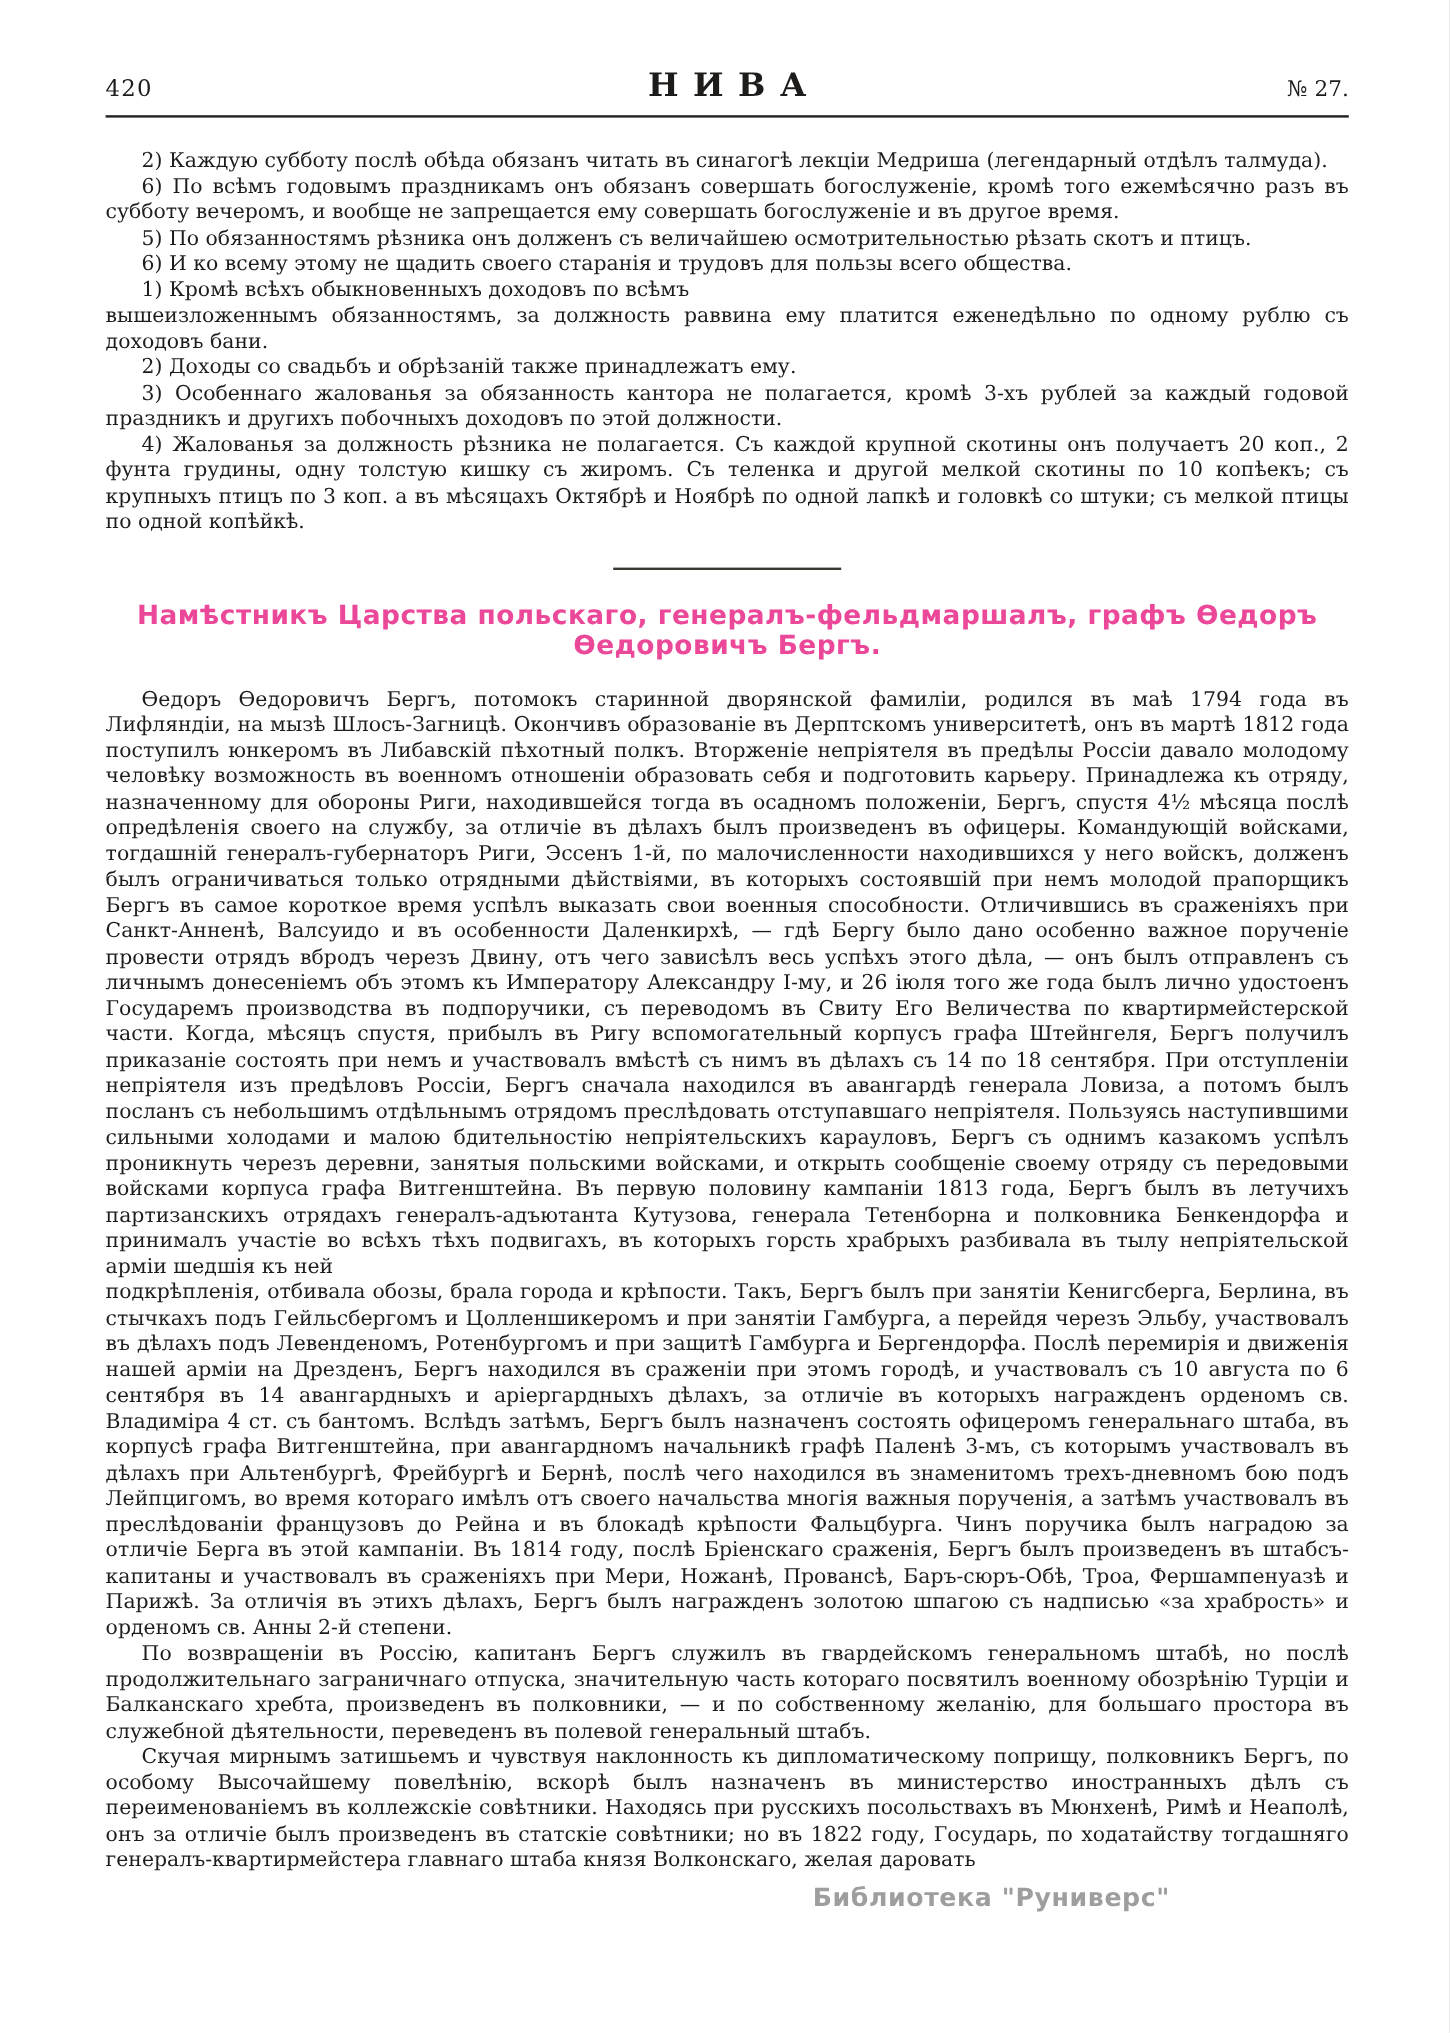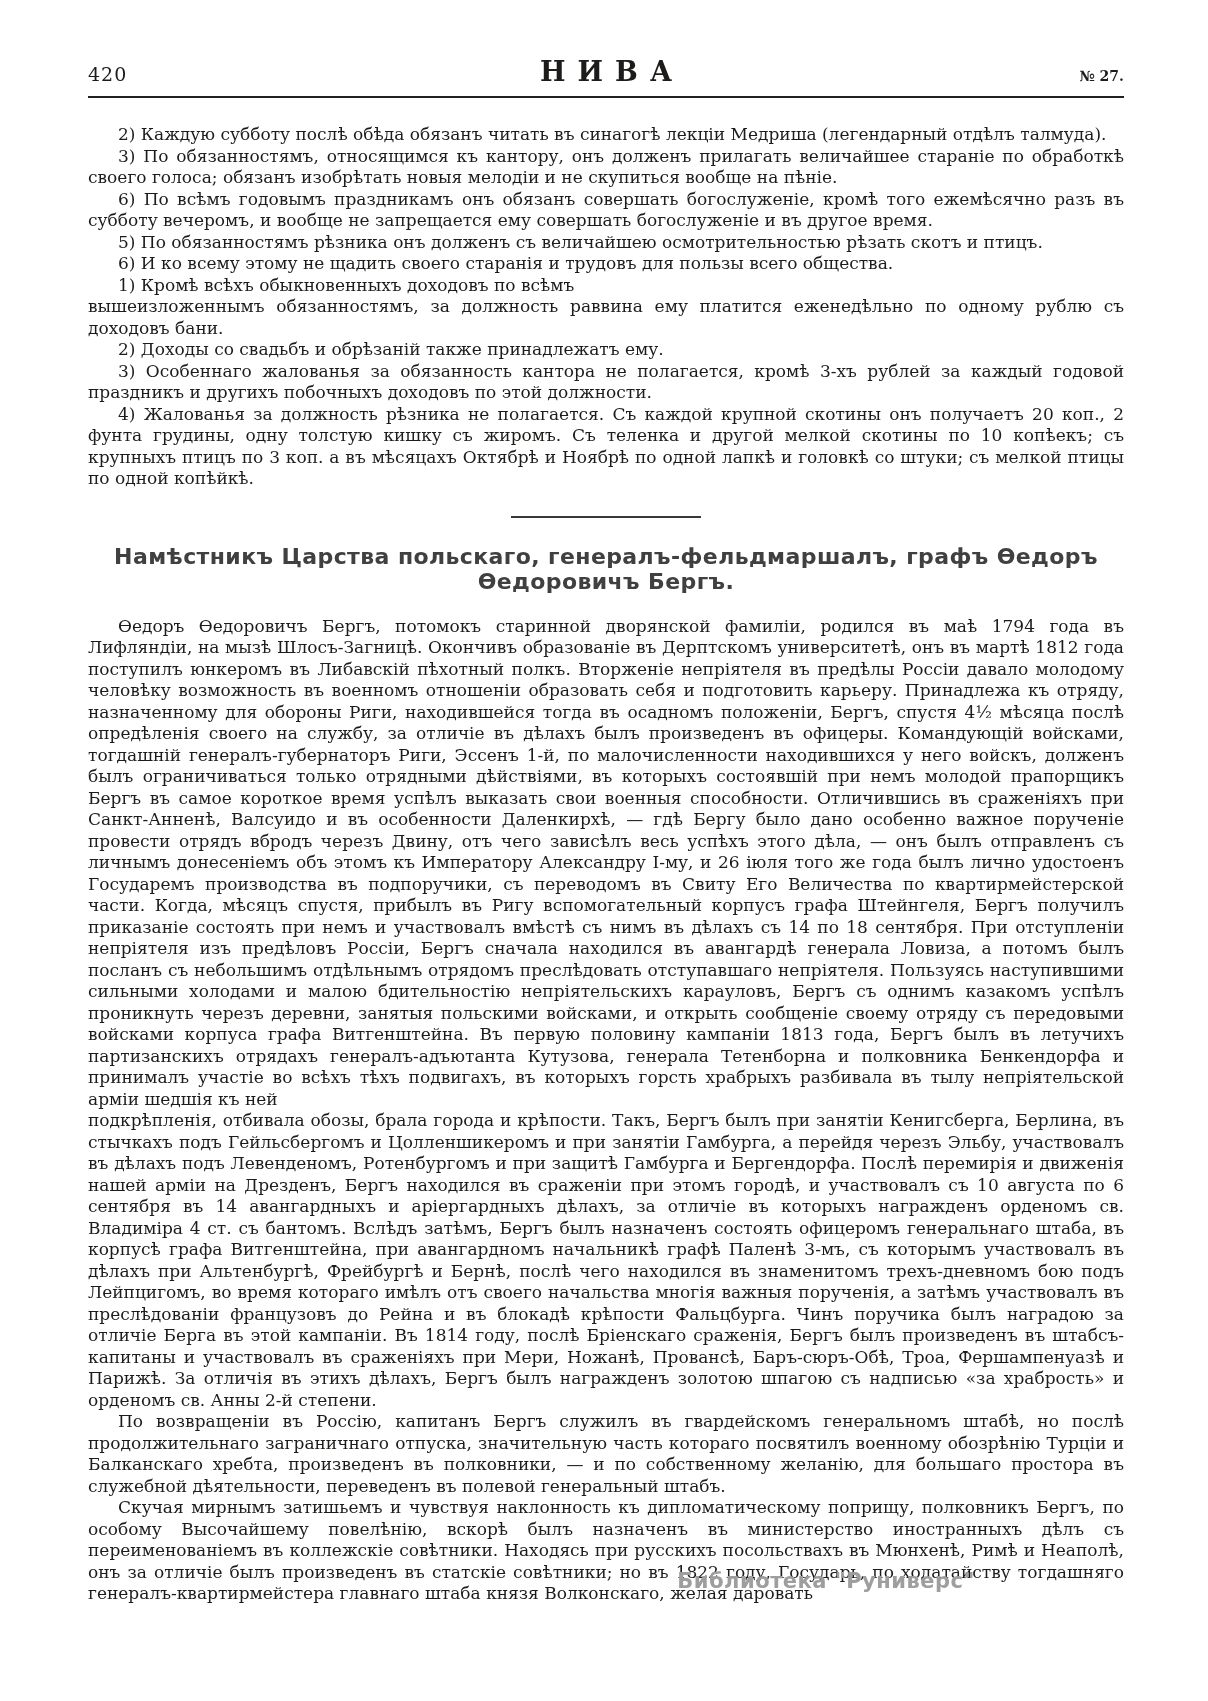--- a/index.html
+++ b/index.html
@@ -11,41 +11,41 @@
     background:#ffffff;
     color:#1d1c1a;
     font-family:"DejaVu Serif", serif;
     padding:56px 84px 0 88px;
     overflow:hidden;
   }
   
   .page-header { display:flex; align-items:baseline; }
   .header-left  { flex:1; text-align:left;  font-size:19px; letter-spacing:1px; }
   .header-center{ flex:1; text-align:center; font-size:27px; font-weight:bold; letter-spacing:12px; text-indent:12px; }
-  .header-right { flex:1; text-align:right; font-size:14px; font-weight:bold; }
+  .header-right { flex:1; text-align:right; font-size:18px; font-weight:normal; }
   .header-rule { border-bottom:2px solid #23211e; margin-top:9px; }
   
   .columns { display:flex; align-items:stretch;flex-direction:column; }
   .column { flex:1 1 0; min-width:0; font-size:17px; line-height:21.5px; text-align:justify; }
   .col-divider { width:1px; background:#2b2925; margin:0 17px; }
   .para { text-indent:30px; }
   .para.no-indent { text-indent:0; }
   .top-section { margin-top:26px; }
   .continuation { margin-top:14px; text-align:center; font-style:italic; text-indent:0; }
   
   .section-divider { width:190px; height:2px; background:#3a3833; margin:26px auto 0 auto; }
   
   .article-title {
     margin-top:26px;
     text-align:center;
     font-family:"DejaVu Sans", sans-serif;
     font-weight:bold;
     font-size:22px;
     letter-spacing:.4px;
-    color:#404040;
+    color:#ec4899;
   }
   .article-section { margin-top:22px; }
   
   .watermark {
     position:absolute;
     right:233px; bottom:108px;
     font-family:"DejaVu Sans", sans-serif;
     font-weight:bold;
     font-size:21px;
     color:#9e9e9e;
@@ -60,21 +60,20 @@
   <header class="page-header">
     <span class="header-left">420</span>
     <span class="header-center">НИВА</span>
     <span class="header-right">№ 27.</span>
   </header>
   <div class="header-rule"></div>
 
   <section class="columns top-section">
     <div class="column">
       <p class="para">2) Каждую субботу послѣ обѣда обязанъ читать въ синагогѣ лекціи Медриша (легендарный отдѣлъ талмуда).</p>
-      <p class="para">3) По обязанностямъ, относящимся къ кантору, онъ долженъ прилагать величайшее стараніе по обработкѣ своего голоса; обязанъ изобрѣтать новыя мелодіи и не скупиться вообще на пѣніе.</p>
       <p class="para">6) По всѣмъ годовымъ праздникамъ онъ обязанъ совершать богослуженіе, кромѣ того ежемѣсячно разъ въ субботу вечеромъ, и вообще не запрещается ему совершать богослуженіе и въ другое время.</p>
       <p class="para">5) По обязанностямъ рѣзника онъ долженъ съ величайшею осмотрительностью рѣзать скотъ и птицъ.</p>
       <p class="para">6) И ко всему этому не щадить своего старанія и трудовъ для пользы всего общества.</p>
       <p class="para">1) Кромѣ всѣхъ обыкновенныхъ доходовъ по всѣмъ</p>
     </div>
     <div class="col-divider"></div>
     <div class="column">
       <p class="para no-indent">вышеизложеннымъ обязанностямъ, за должность раввина ему платится еженедѣльно по одному рублю съ доходовъ бани.</p>
       <p class="para">2) Доходы со свадьбъ и обрѣзаній также принадлежатъ ему.</p>
       <p class="para">3) Особеннаго жалованья за обязанность кантора не полагается, кромѣ 3-хъ рублей за каждый годовой праздникъ и другихъ побочныхъ доходовъ по этой должности.</p>

